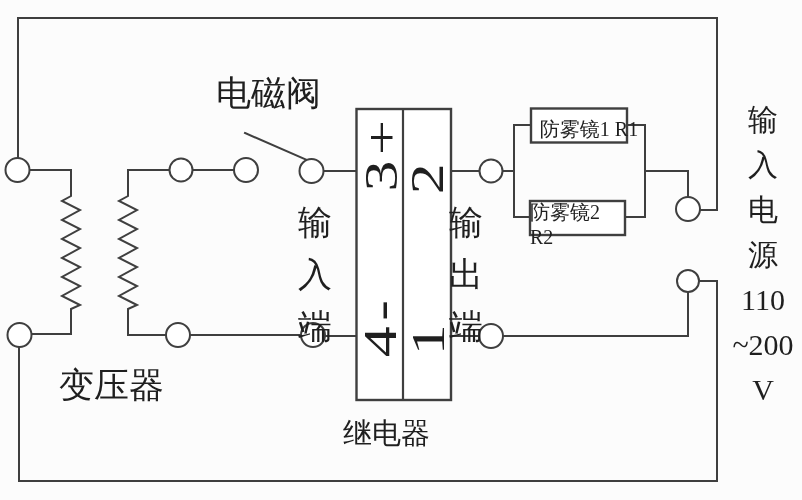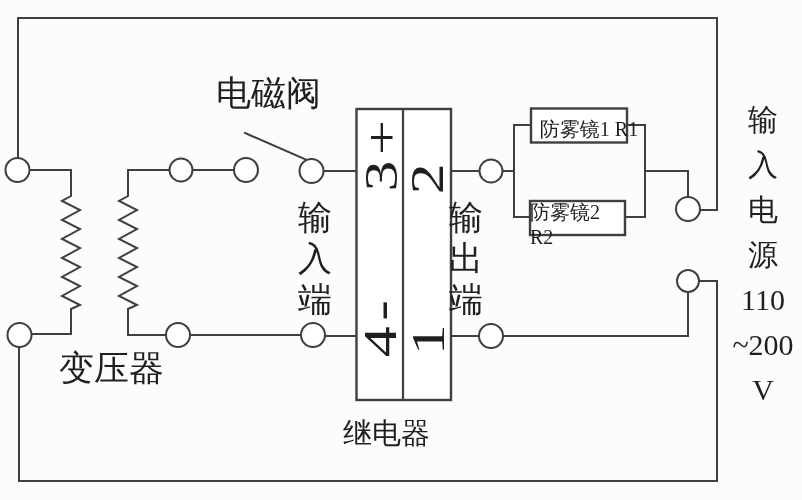--- a/index.html
+++ b/index.html
@@ -21,21 +21,21 @@
     padding-left:12px;
   }
   #circuit-svg{position:absolute;left:0;top:0;}
   .wire{stroke:var(--line);stroke-width:2;fill:none;stroke-linejoin:miter;stroke-linecap:square;}
   .node{fill:#ffffff;stroke:var(--line);stroke-width:2;}
   .box{fill:#ffffff;stroke:var(--line);stroke-width:2.4;}
   .divider{stroke:var(--line);stroke-width:2.2;}
   .lbl{position:absolute;color:var(--text);white-space:nowrap;}
   .lbl-h{font-size:35px;}
   .lbl-v{
-    width:38px;font-size:34px;line-height:41px;
+    width:38px;font-size:34px;line-height:52px;
     text-align:center;word-break:break-all;white-space:normal;
   }
   .power{
     position:absolute;left:724px;top:97px;width:78px;
     font-size:30px;line-height:45px;text-align:center;color:var(--text);
   }
   .power div{height:45px;}
   .rot{
     position:absolute;font-size:46px;letter-spacing:4px;color:var(--text);
     transform:translate(-50%,-50%) rotate(-90deg) scaleX(1.35);
@@ -94,21 +94,21 @@
     <circle class="node" cx="178" cy="335" r="12"></circle>
     <circle class="node" cx="313" cy="335" r="12"></circle>
     <circle class="node" cx="491" cy="171" r="11.5"></circle>
     <circle class="node" cx="491" cy="336" r="12"></circle>
     <circle class="node" cx="688" cy="209" r="12"></circle>
     <circle class="node" cx="688" cy="281" r="11"></circle>
   </svg>
 
   <div class="lbl lbl-h" style="left:216px;top:70px;">电磁阀</div>
 
-  <div class="lbl lbl-h" style="left:59px;top:345px;">变压器</div>
+  <div class="lbl lbl-h" style="left:59px;top:362px;">变压器</div>
 
   <div class="lbl lbl-h" style="left:343px;top:414px;font-size:29px;">继电器</div>
 
   <div class="lbl lbl-v" style="left:296px;top:197px;">输入端</div>
 
   <div class="lbl lbl-v" style="left:447px;top:197px;">输出端</div>
 
   <div class="rot" style="left:381px;top:153px;">3+</div>
   <div class="rot" style="left:427px;top:176px;">2</div>
   <div class="rot" style="left:380px;top:326px;">4-</div>

